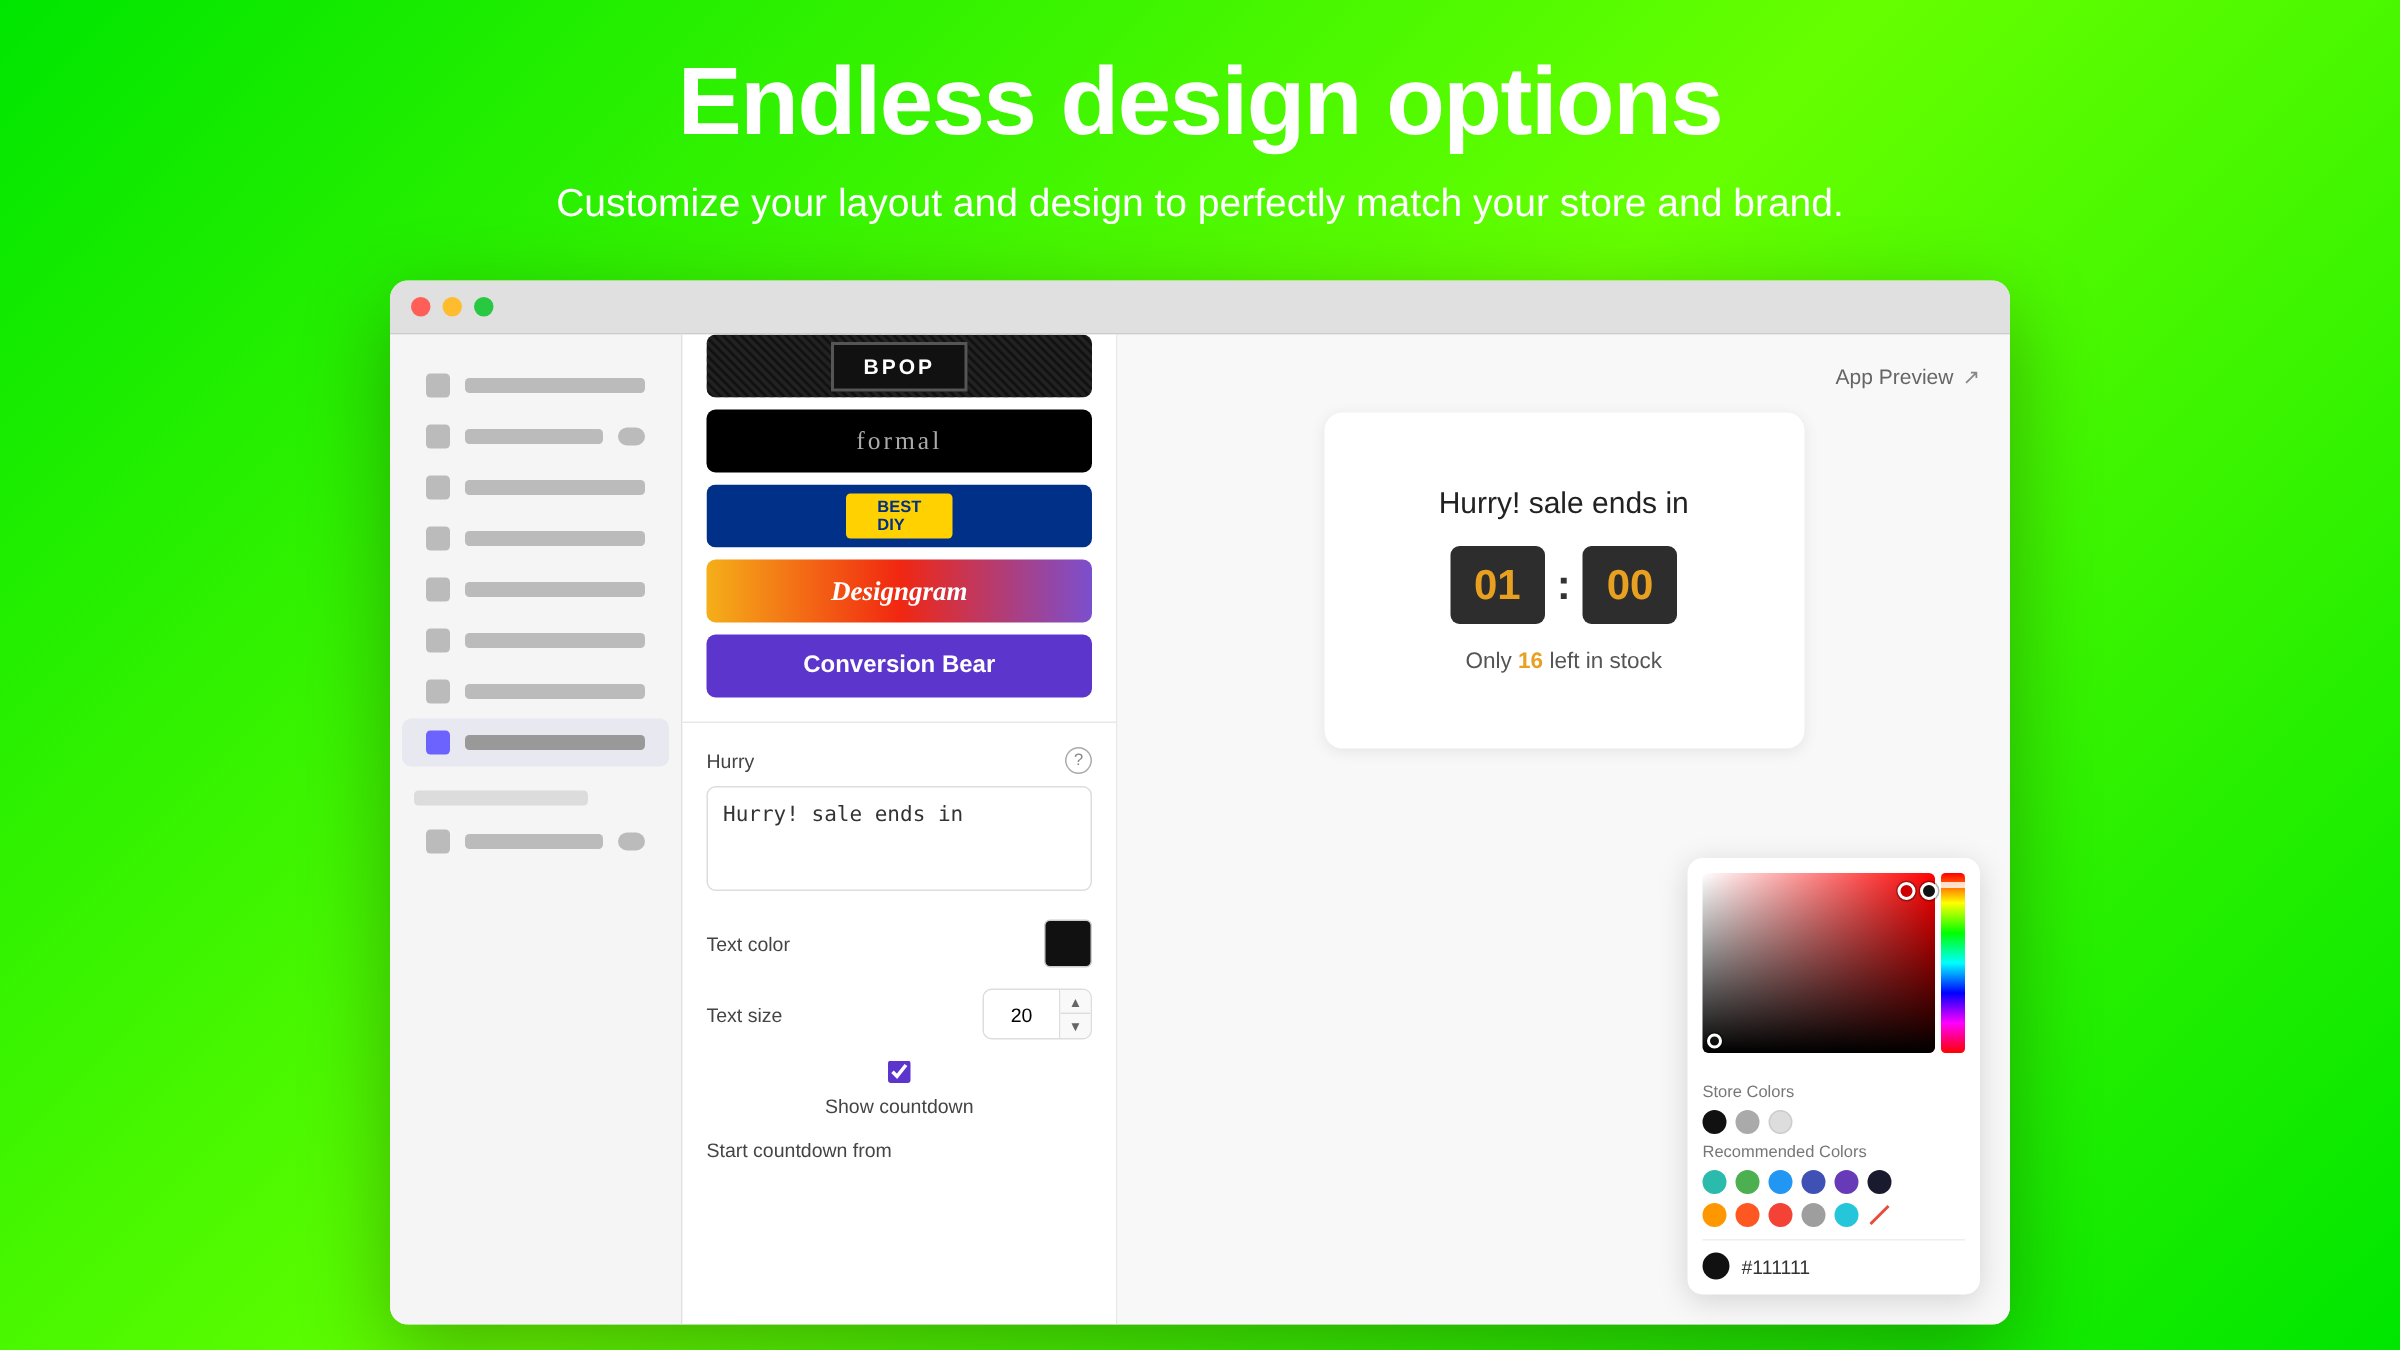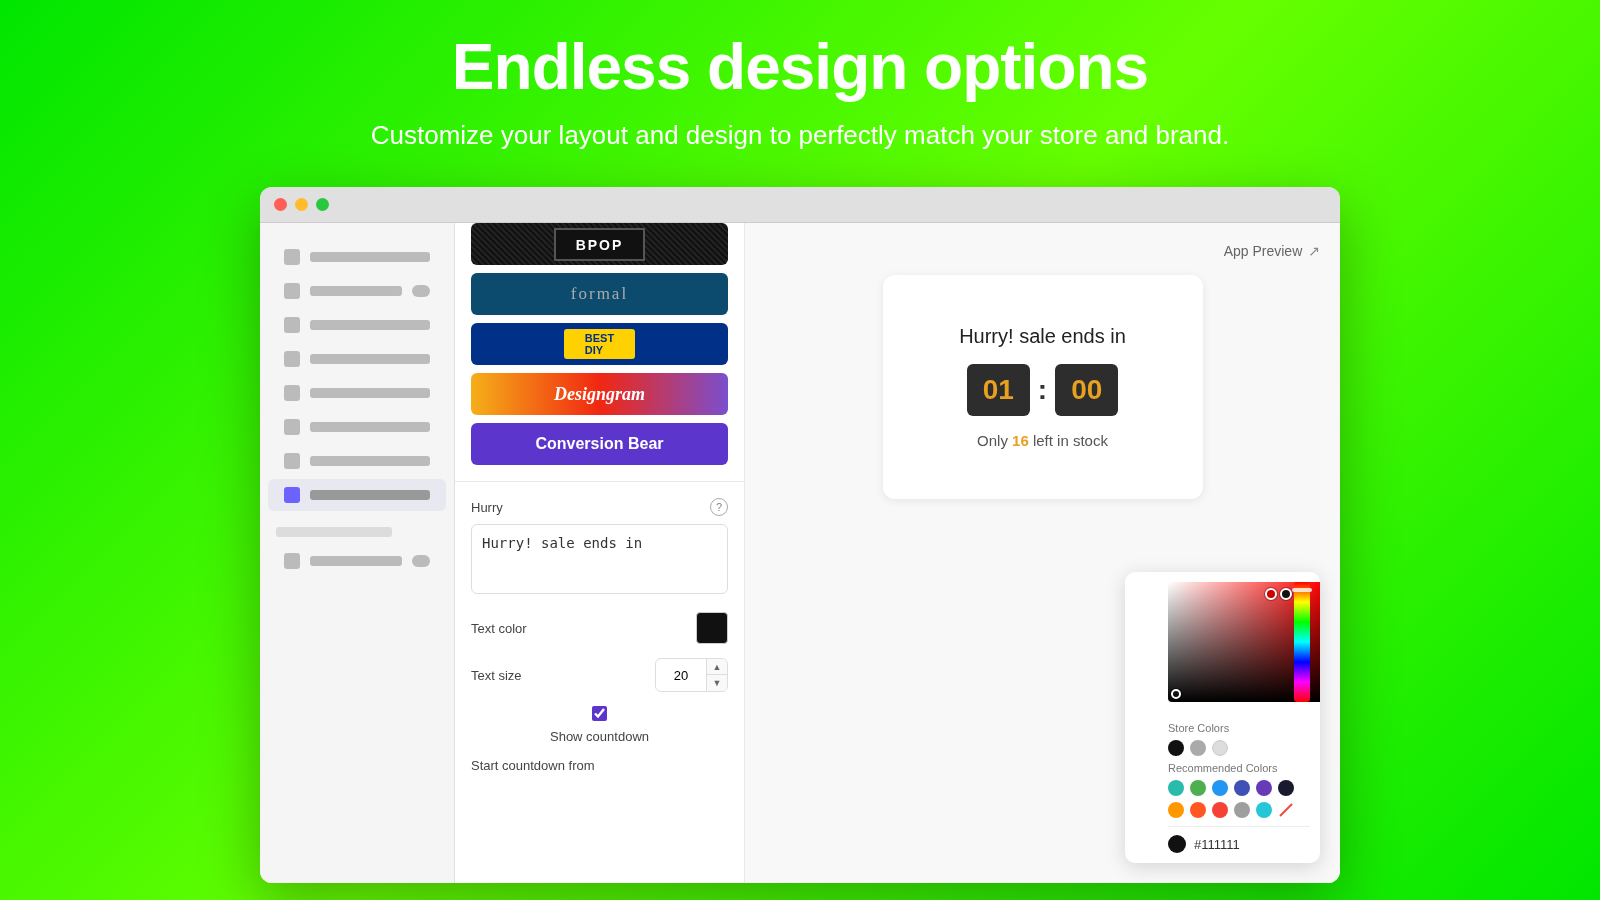--- a/index.html
+++ b/index.html
@@ -181,21 +181,21 @@
     .theme-express::after {
       content: '✦';
       position: absolute;
       font-size: 10px;
       color: rgba(255,255,255,0.7);
     }
     .theme-express::before { left: 12px; }
     .theme-express::after { right: 12px; }
 
     .theme-formal {
-      background: #0c4a6e;
+      background: #000000;
       color: #aaa;
       font-weight: 400;
       font-size: 17px;
       font-family: Georgia, serif;
       letter-spacing: 2px;
     }
 
     .theme-designgram {
       background: linear-gradient(90deg, #f5af19, #f12711, #7b4fce);
       color: white;
@@ -413,21 +413,20 @@
     
     .color-picker-panel {
       position: absolute;
       bottom: 20px;
       right: 20px;
       width: 195px;
       background: white;
       border-radius: 10px;
       overflow: hidden;
       box-shadow: 0 4px 20px rgba(0,0,0,0.15);
-      padding-left: 33px;
     }
 
     .color-picker-bottom {
       padding: 0 10px 10px;
     }
 
     .store-colors-label, .recommended-colors-label {
       font-size: 11px;
       color: #777;
       margin-bottom: 6px;

